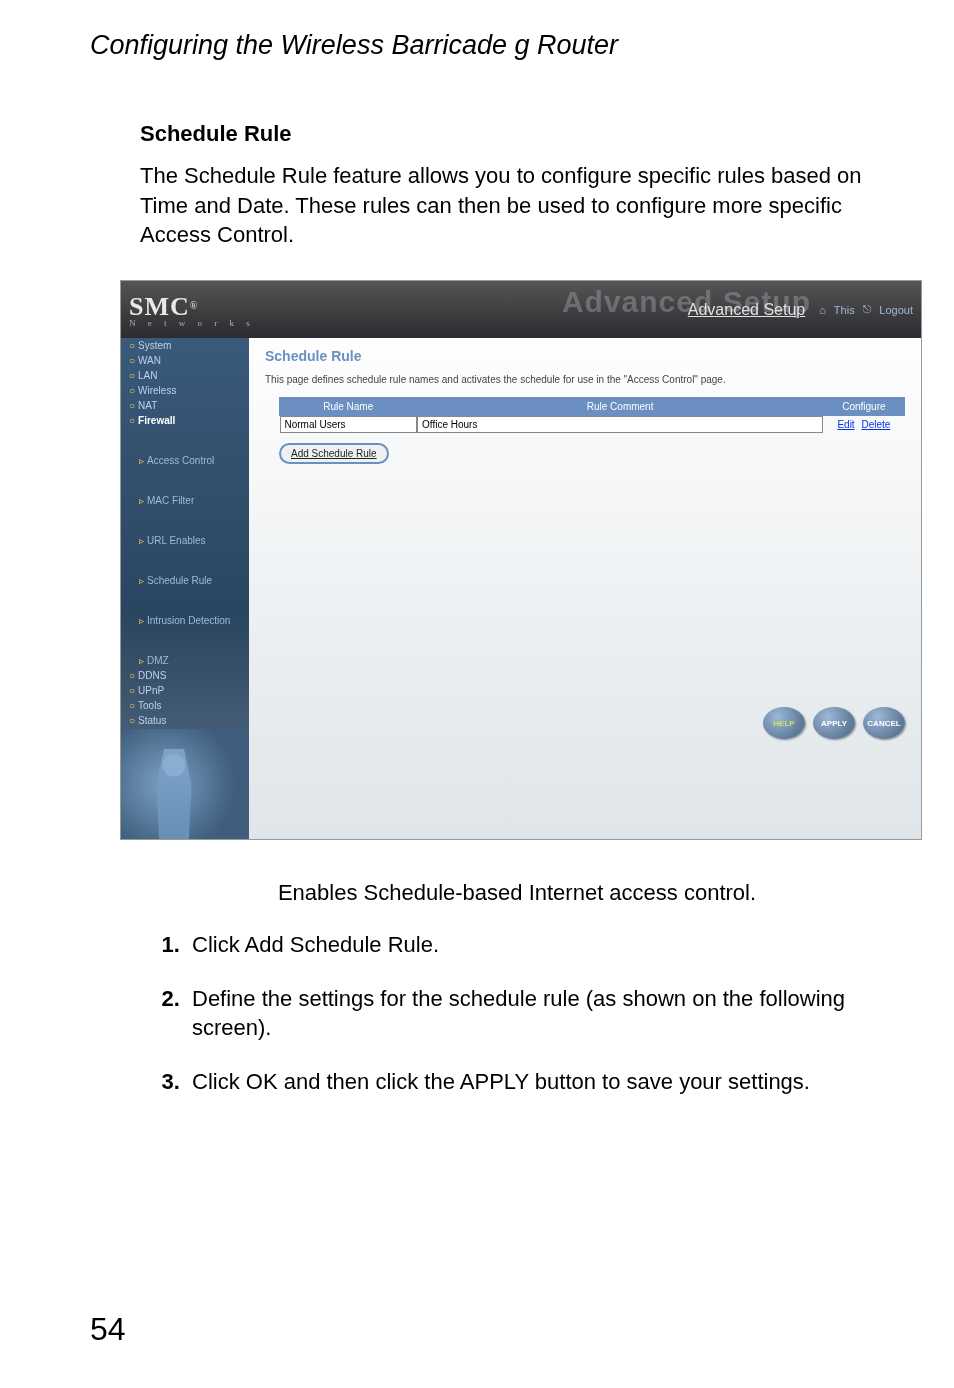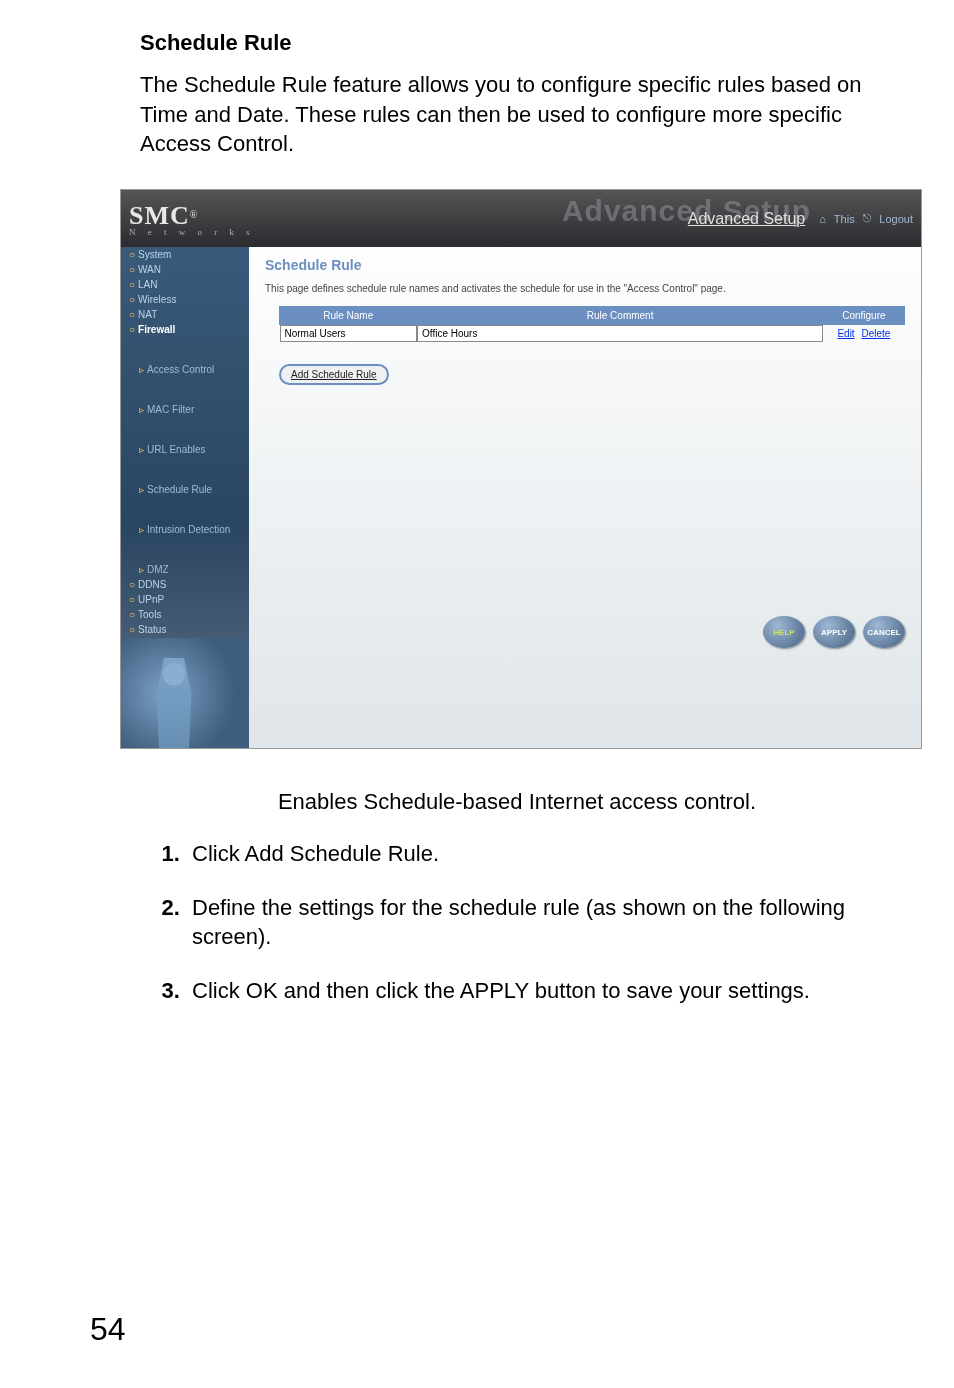--- a/index.html
+++ b/index.html
@@ -239,21 +239,21 @@
     text-align: center;
     padding: 2px;
   }
   .rule-table td.actions a {
     color: #0530e8;
     text-decoration: underline;
     margin: 0 2px;
   }
   .add-btn-wrap {
     margin-left: 14px;
-    margin-top: 22px;
+    margin-top: 10px;
   }
   .add-btn {
     display: inline-block;
     font-size: 10px;
     padding: 3px 10px;
     border: 2px solid #6b8fc1;
     border-radius: 11px;
     text-decoration: underline;
     color: #222;
     cursor: pointer;
@@ -279,20 +279,21 @@
     align-items: center;
     justify-content: center;
     cursor: pointer;
   }
   .round-btn.help { color: #cfe067; }
 </style>
 </head>
 <body>
 <div class="page">
 
+  <div class="doc-title">Configuring the Wireless Barricade g Router</div>
 
   <div class="section-title">Schedule Rule</div>
 
   <div class="intro-text">The Schedule Rule feature allows you to configure specific rules based on Time and Date. These rules can then be used to configure more specific Access Control.</div>
 
   <div class="shot">
     <div class="shot-header">
       <div class="logo">
         <span class="big">SMC</span><sup>®</sup>
         <span class="small">N e t w o r k s</span>

